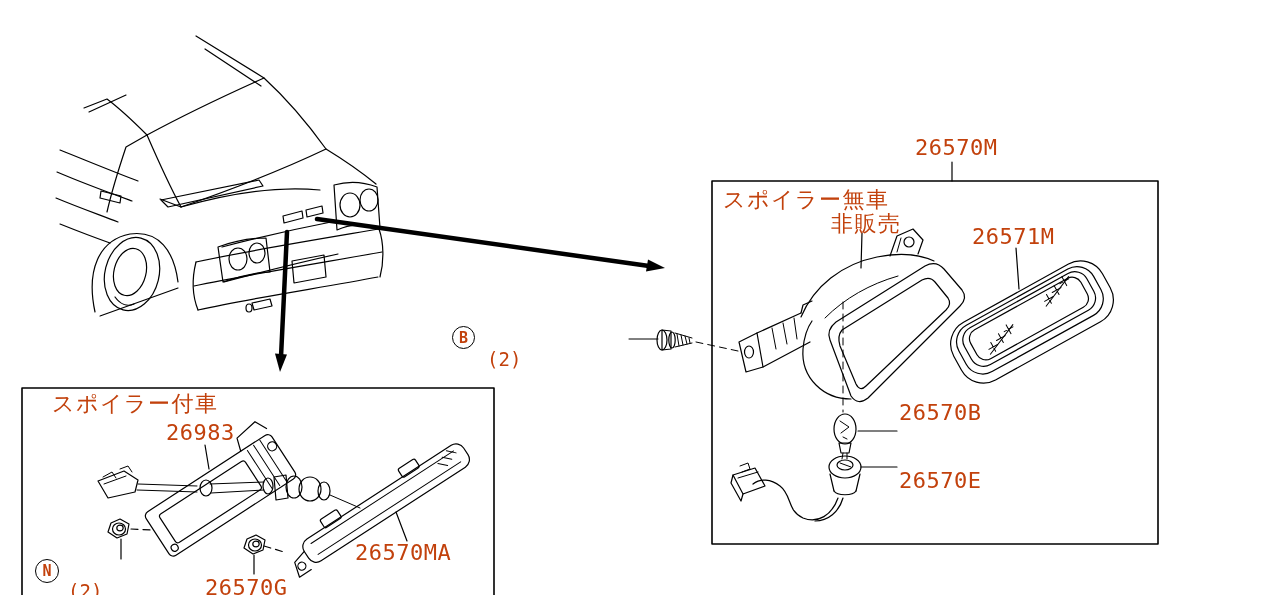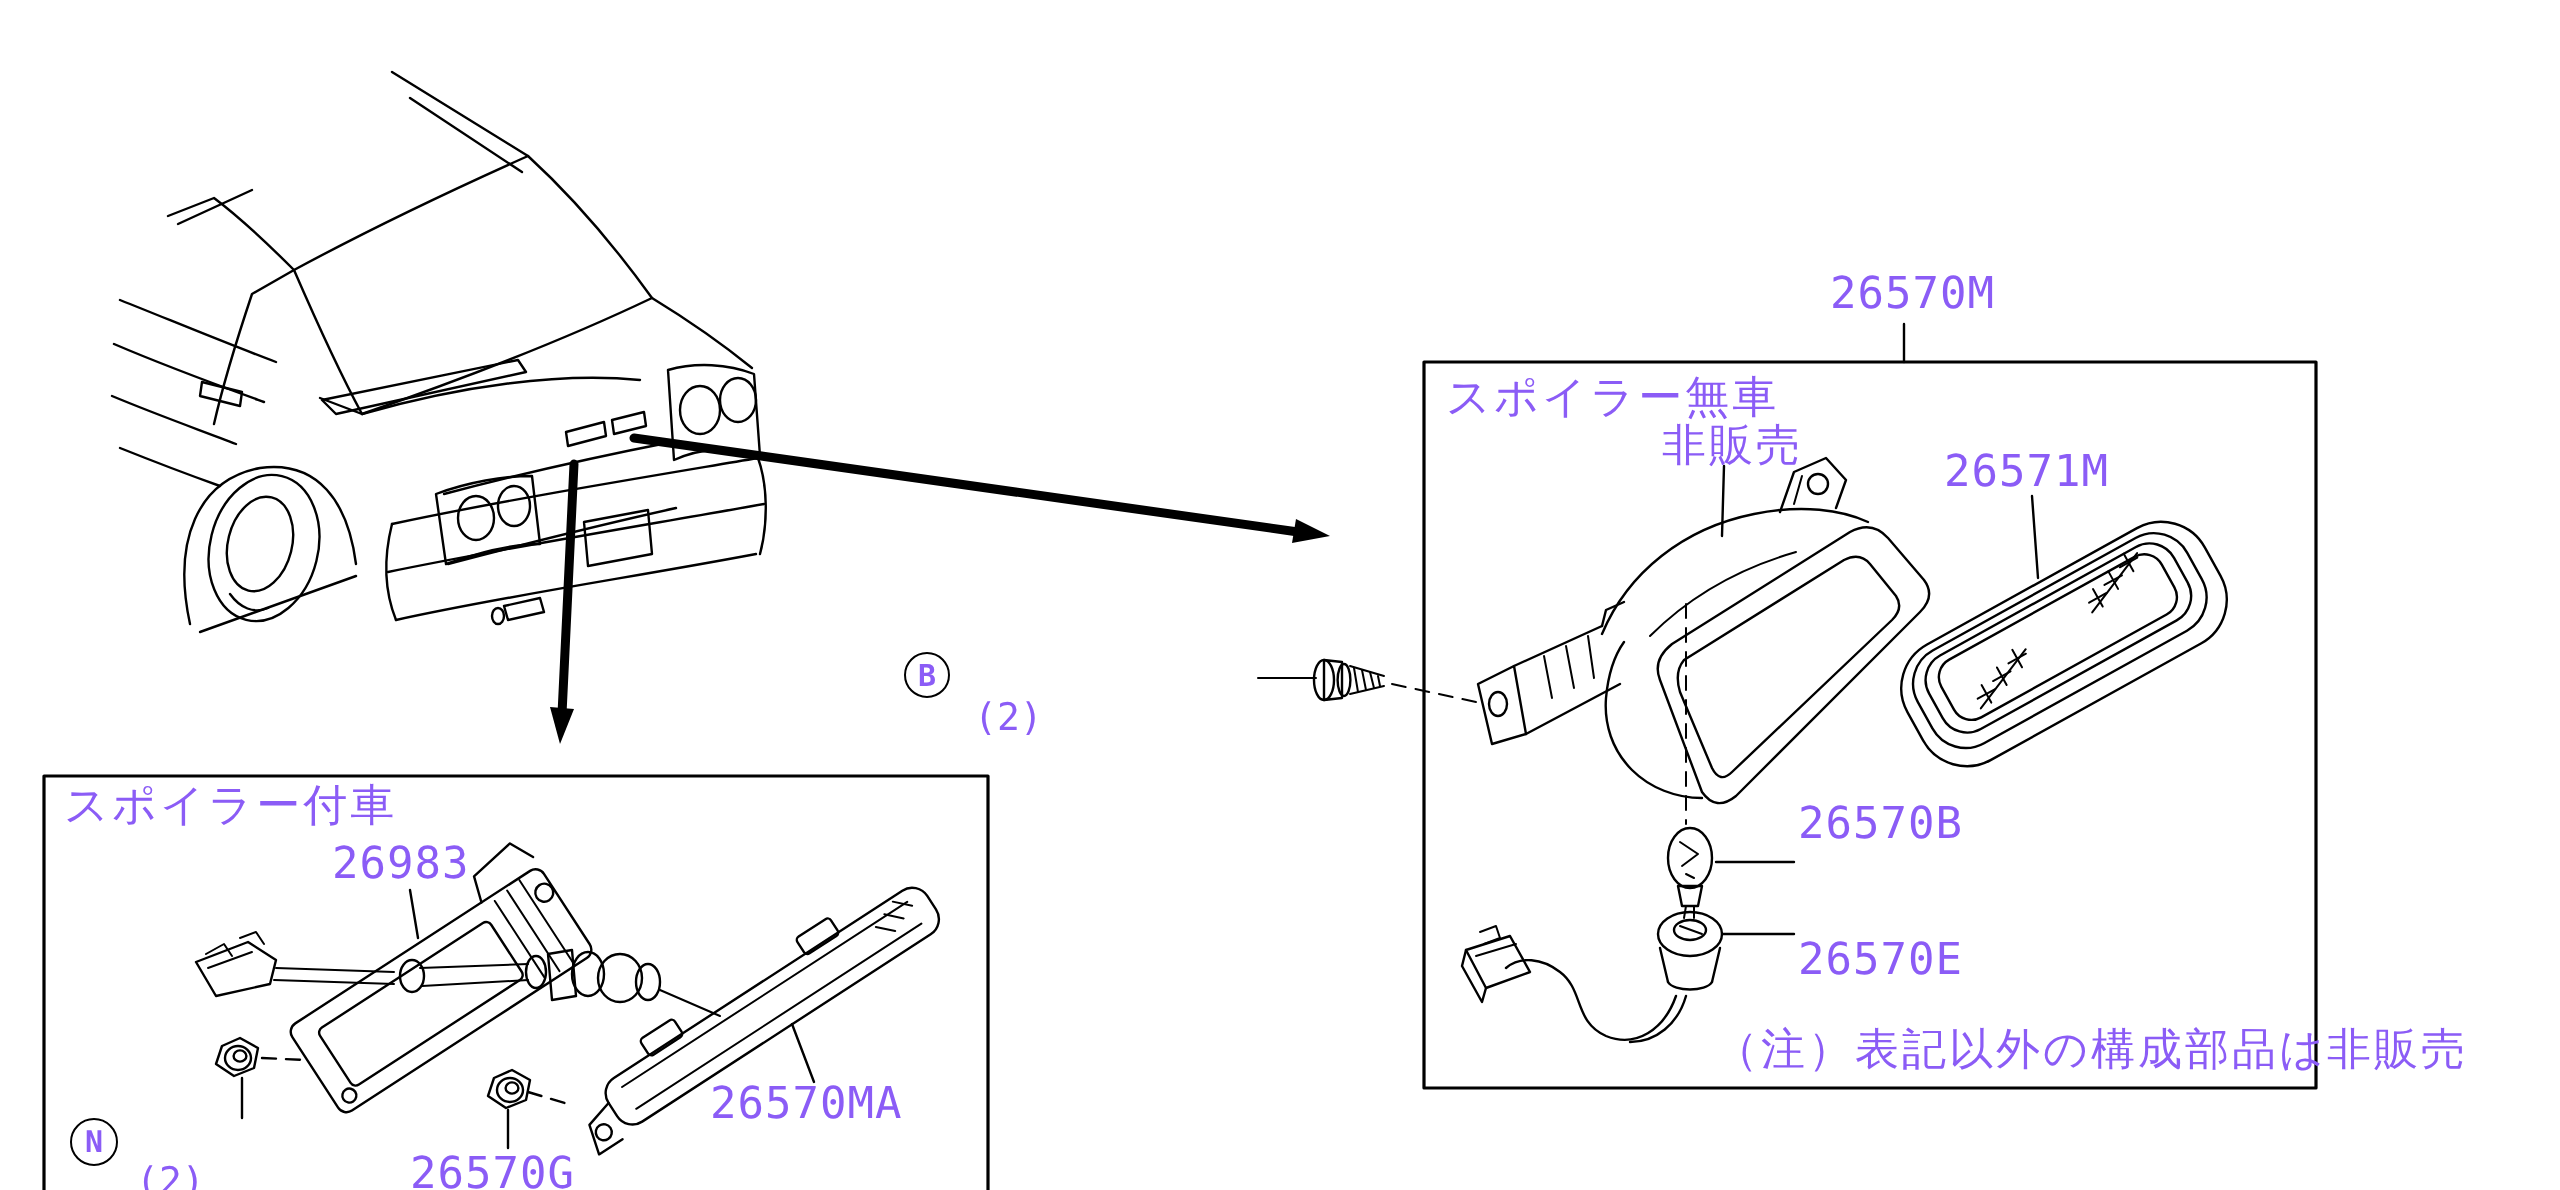--- a/index.html
+++ b/index.html
@@ -2,21 +2,21 @@
 <html><head>
 <meta charset="utf-8">
 <style>
   html,body{margin:0;padding:0;background:#888;}
   #stage{
     position:relative;
     width:1280px;height:595px;
     background:#ffffff;
     overflow:hidden;
     font-family:"DejaVu Sans Mono","Liberation Mono",monospace;
-    color:#8b5cf6;
+    color:#c2410c;
   }
   #art{position:absolute;left:0;top:0;}
   #art *{fill:none;stroke:#000;stroke-width:1.2;stroke-linecap:round;stroke-linejoin:round;}
   #art .frame{stroke-width:1.6;}
   #art .thick{stroke-width:4.5;}
   #art .thin{stroke-width:1;}
   #art .dash{stroke-dasharray:7 5;}
   #art .solidfill{fill:#000;stroke:none;}
   .lbl{position:absolute;white-space:pre;font-size:22px;letter-spacing:.5px;line-height:1.1;}
   .jp{font-size:22px;letter-spacing:1.5px;}
@@ -220,23 +220,22 @@
 
   <div class="callout-row" style="left:452px;top:326px;">
     <span class="circ">B</span>
   </div>
   <div class="lbl qty" style="left:487px;top:349px;">(2)</div>
 
   <div class="lbl" style="left:899px;top:401px;">26570B</div>
 
   <div class="lbl" style="left:899px;top:469px;">26570E</div>
 
-  <div class="lbl jp" style="left:857px;top:514px;">（注）表記以外の構成部品は非販売</div>
-
-  <div class="lbl jp" style="left:32px;top:392px;text-align:center;">スポイラー付車</div>
+
+  <div class="lbl jp" style="left:52px;top:392px;text-align:center;">スポイラー付車</div>
 
   <div class="lbl" style="left:166px;top:421px;">26983</div>
 
   <div class="callout-row" style="left:35px;top:559px;">
     <span class="circ" style="width:24px;height:24px;">N</span>
   </div>
   <div class="lbl qty" style="left:68px;top:581px;">(2)</div>
 
   <div class="lbl" style="left:205px;top:576px;">26570G</div>
 

